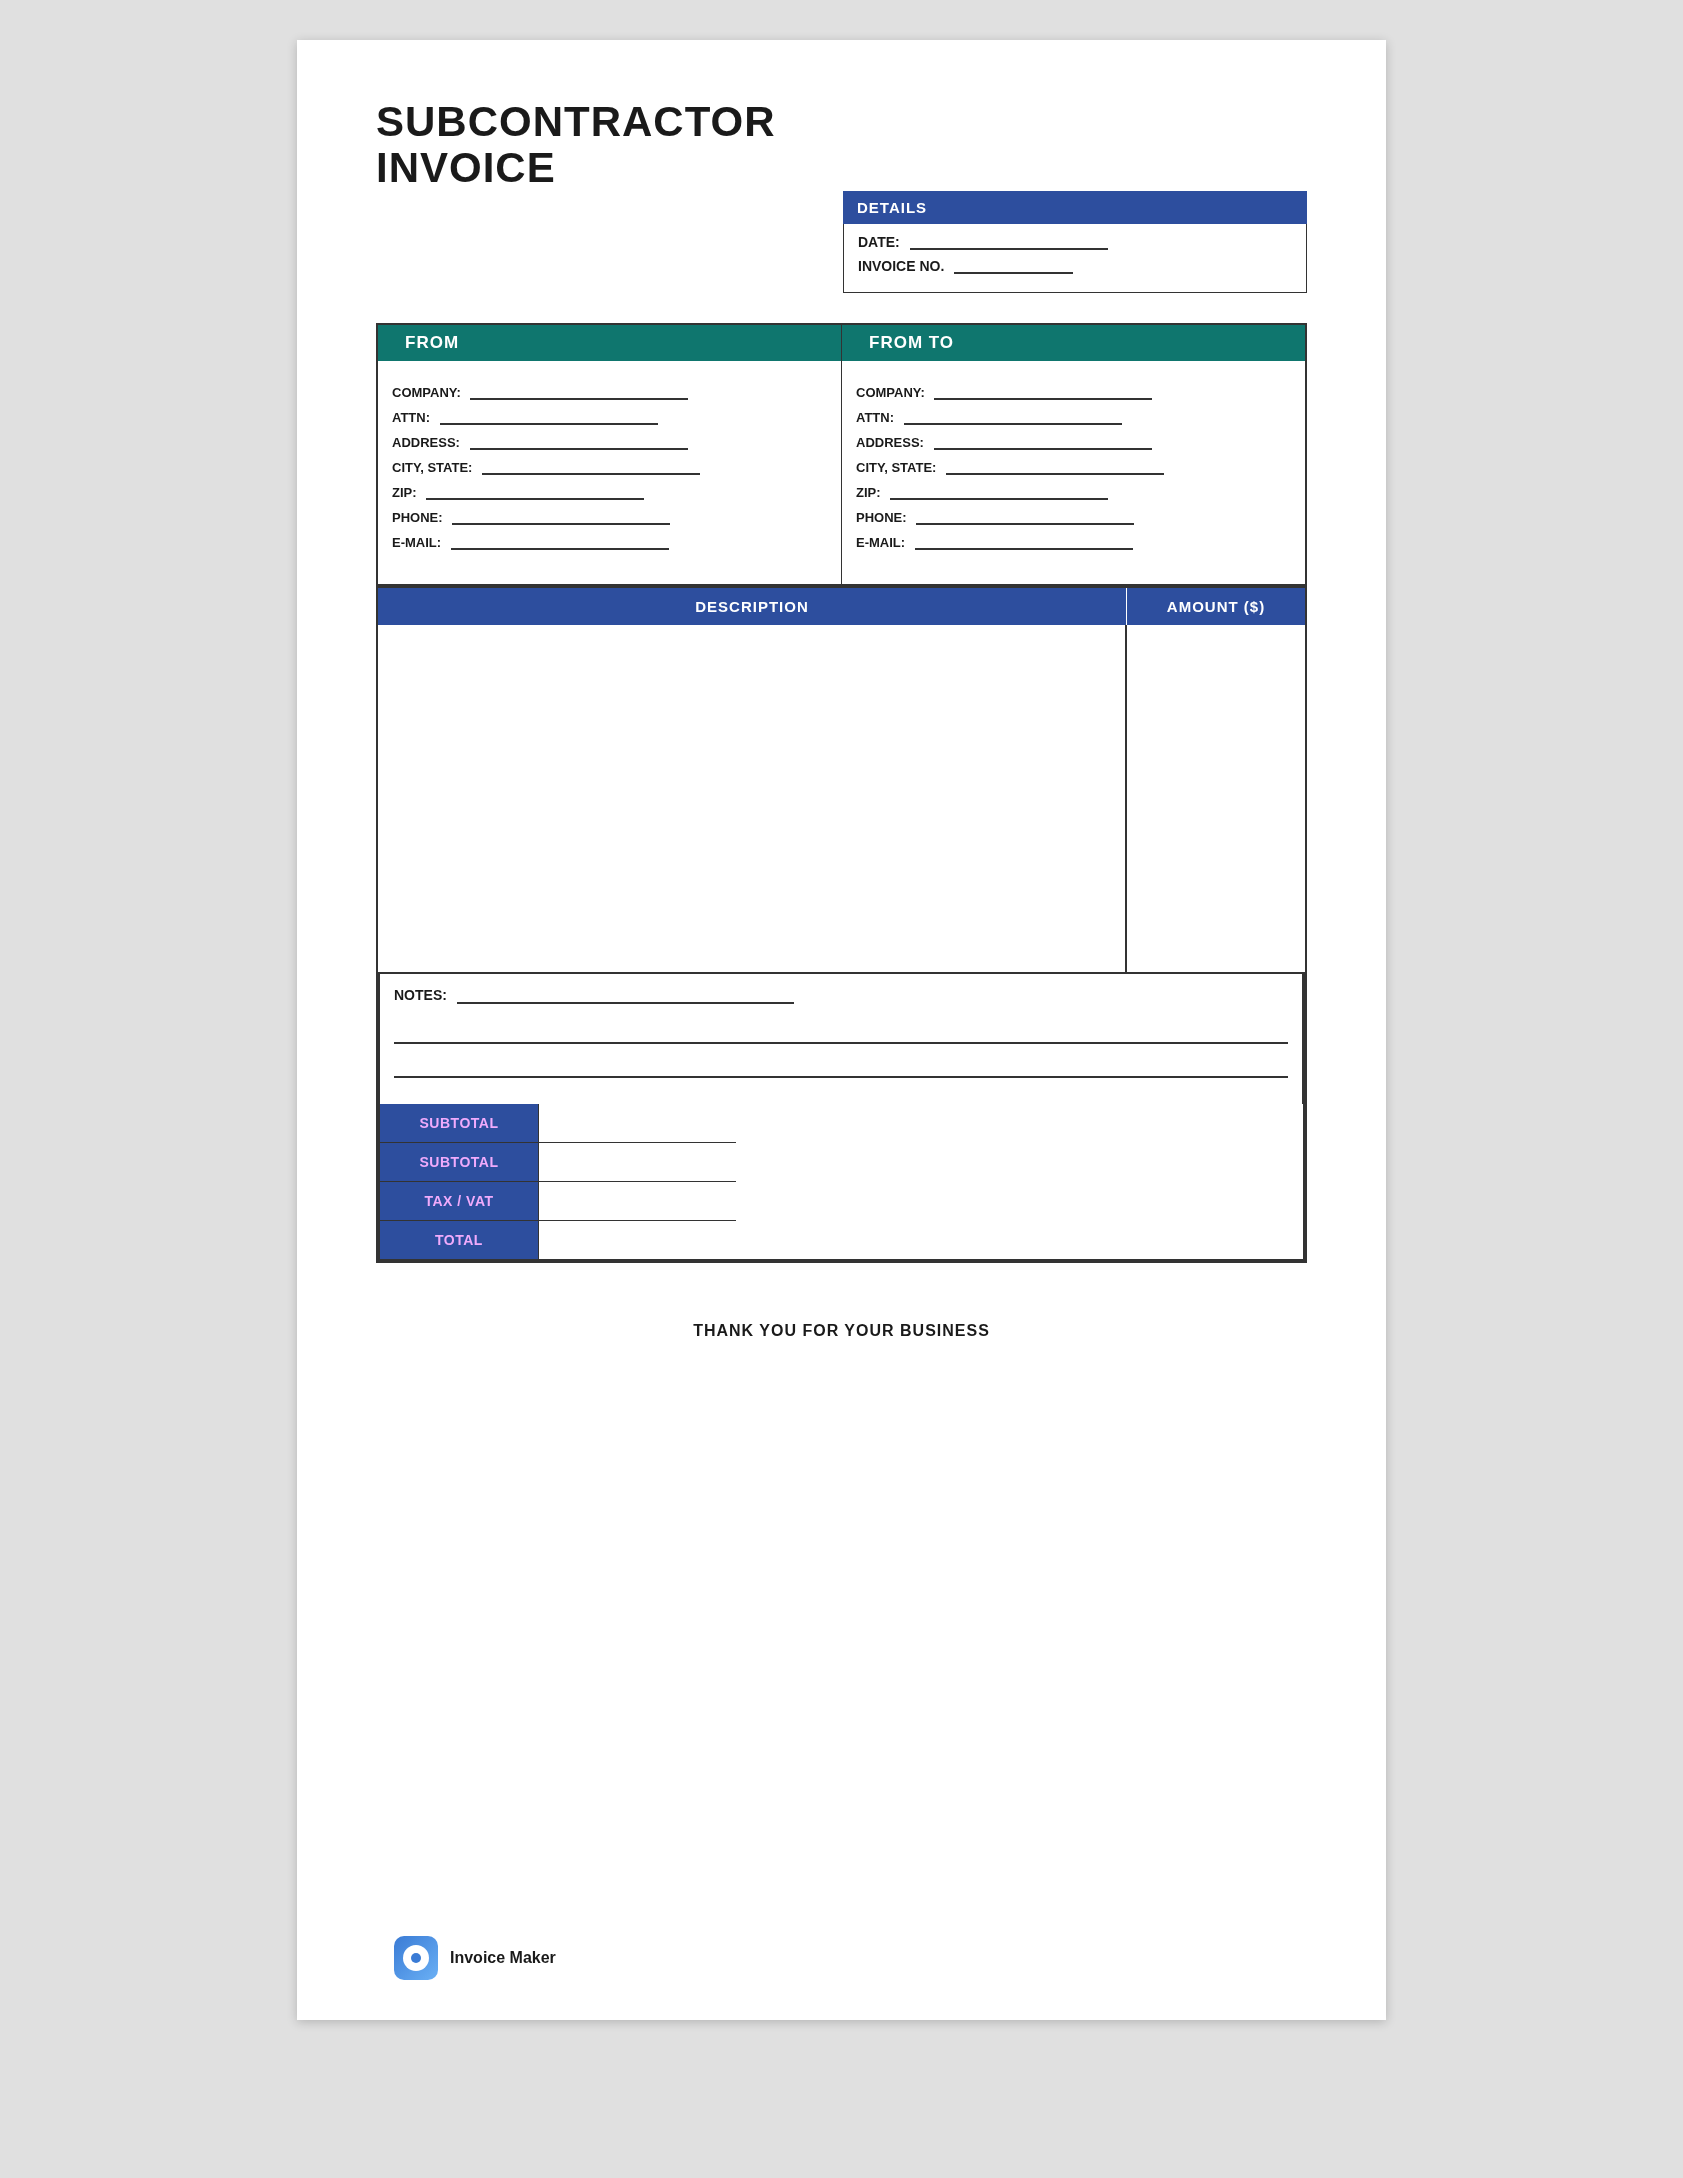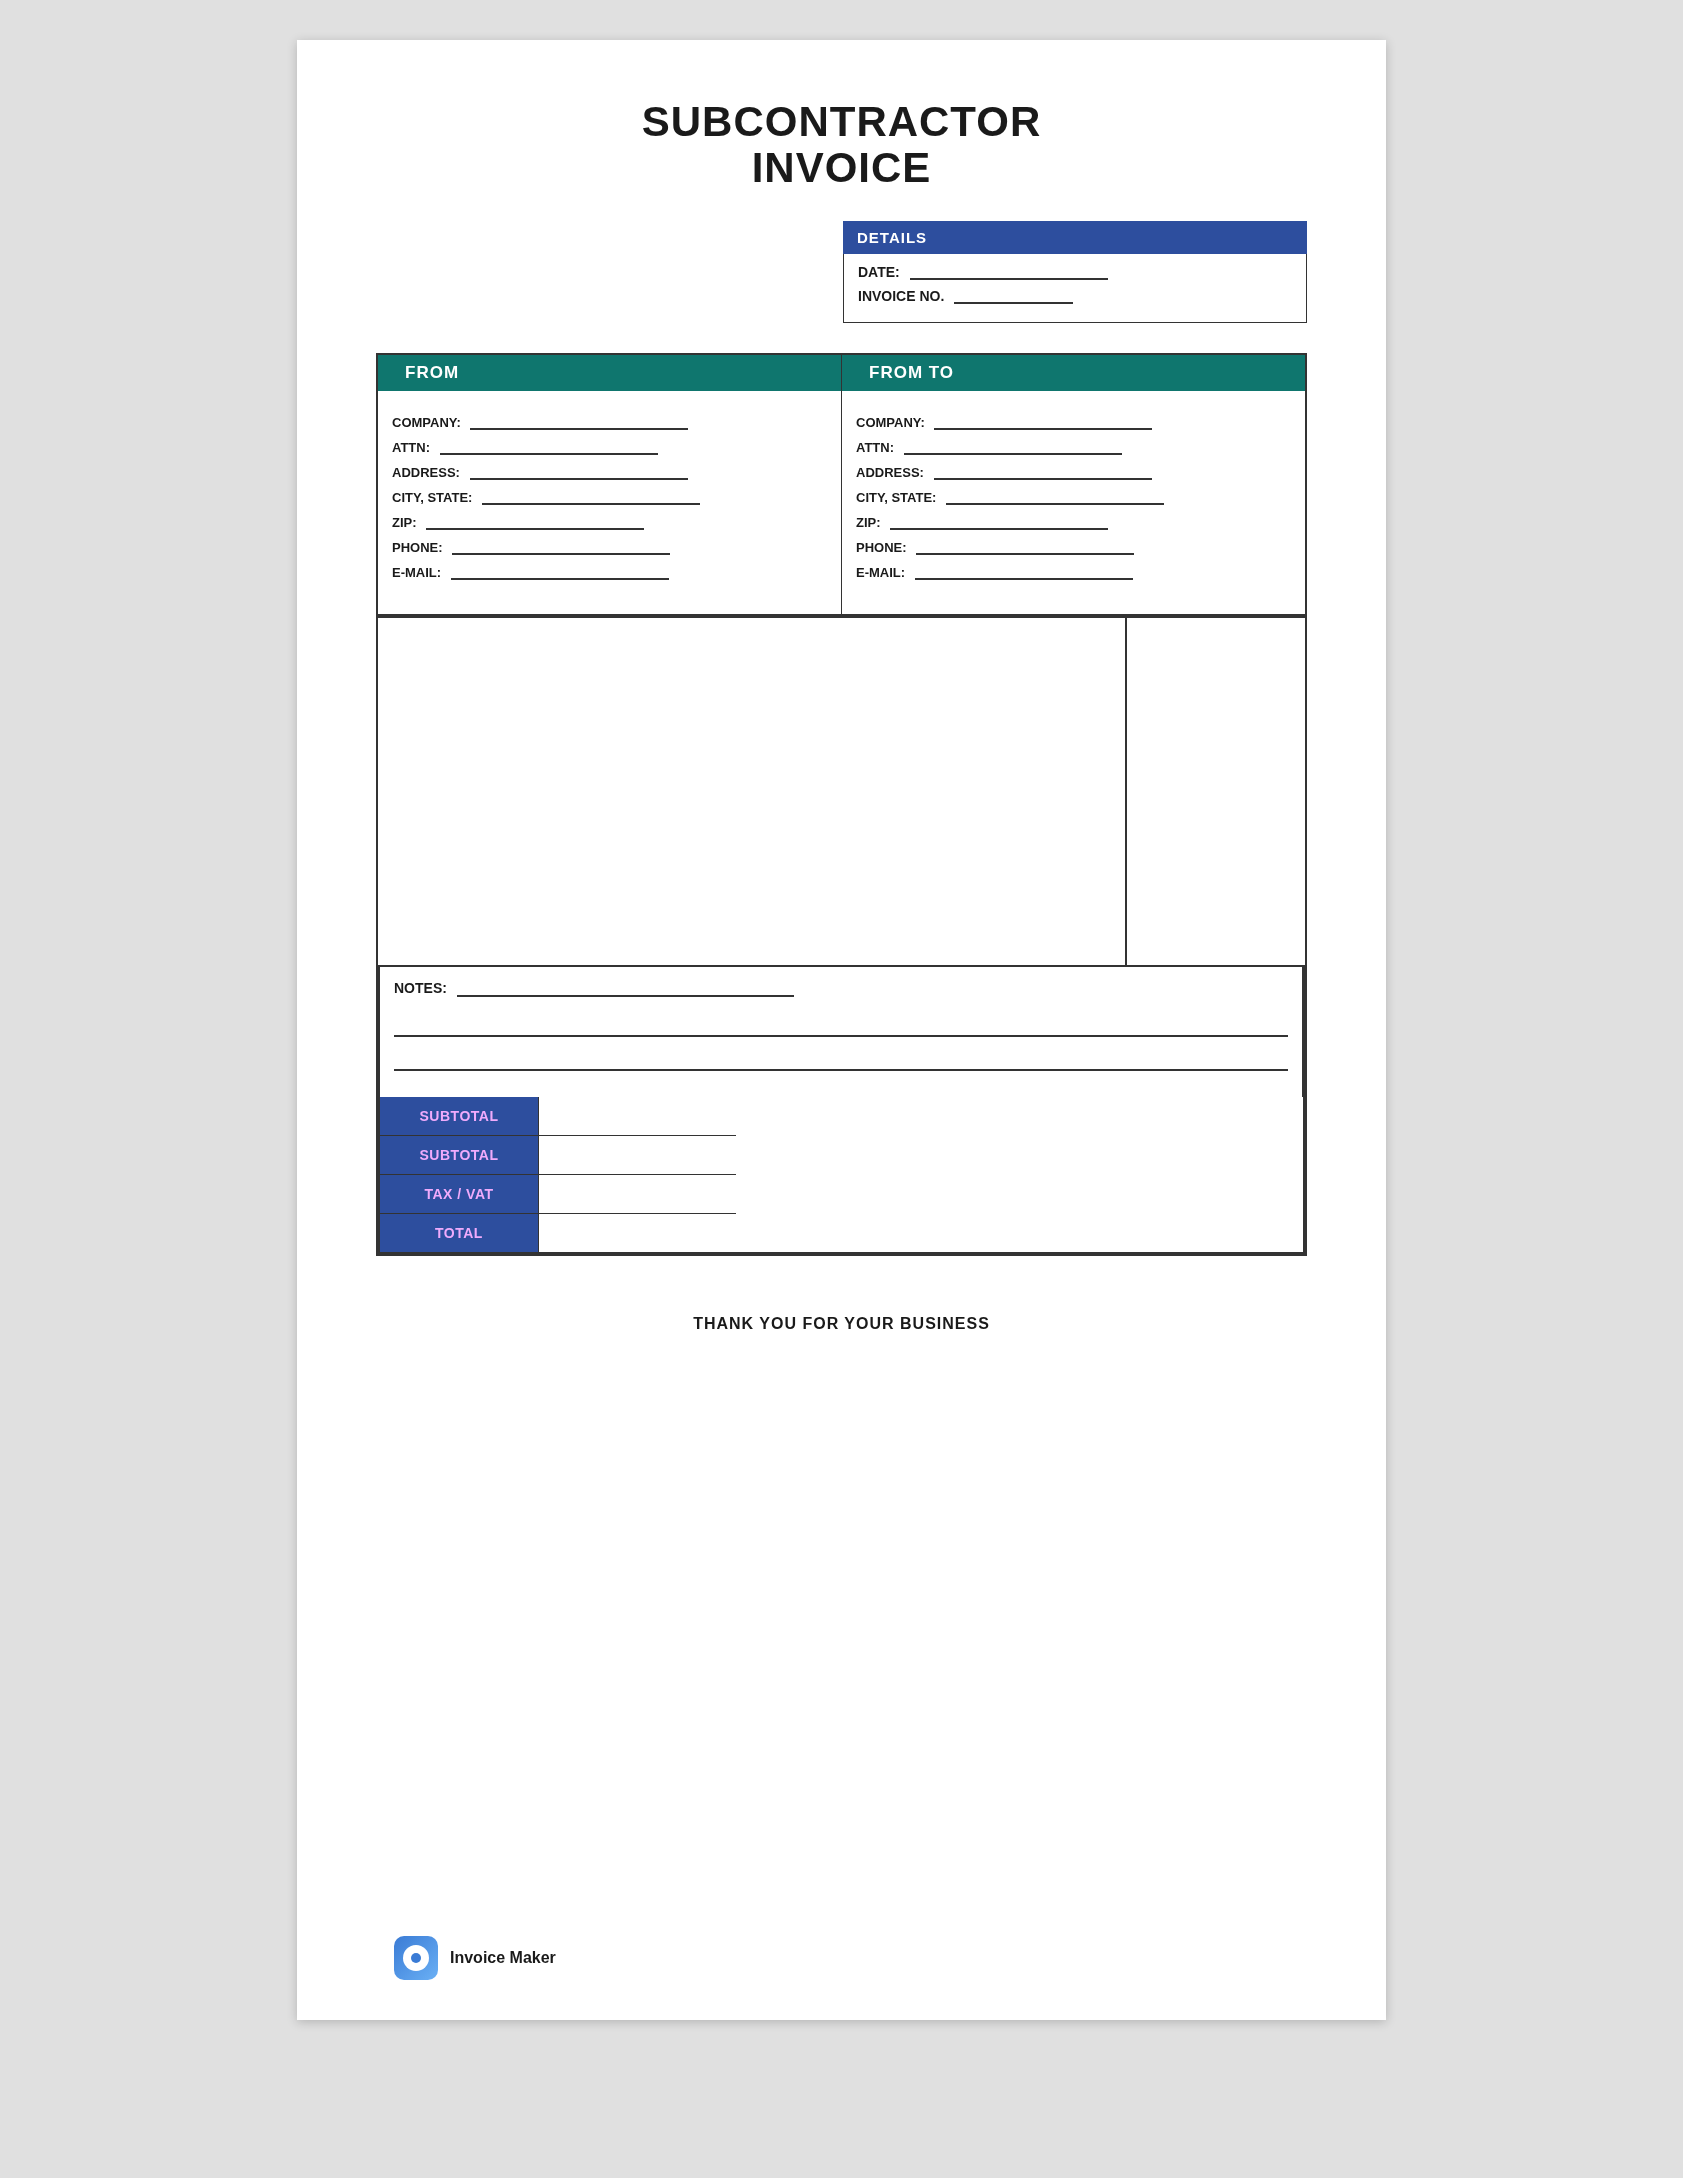--- a/index.html
+++ b/index.html
@@ -22,22 +22,21 @@
       min-height: 1980px;
       background: #ffffff;
       margin: 40px auto;
       padding: 59px 79px;
       position: relative;
       box-shadow: 0 2px 10px rgba(0,0,0,0.2);
     }
 
     
     .invoice-title {
-      text-align: center;
-      margin-bottom: 30px;
+      text-align: left;
     }
     .invoice-title h1 {
       font-size: 42px;
       font-weight: 900;
       color: #1a1a1a;
       line-height: 1.1;
       letter-spacing: 1px;
     }
 
     
@@ -401,20 +400,24 @@
         </div>
         <div class="field-row">
           <span>E-MAIL:</span>
           <span class="field-line"></span>
         </div>
       </div>
     </div>
   </div>
 
   <div class="table-wrapper">
+    <div class="table-header-row">
+      <div class="th-description">DESCRIPTION</div>
+      <div class="th-amount">AMOUNT ($)</div>
+    </div>
     <div class="table-body-row">
       <div class="td-description"></div>
       <div class="td-amount"></div>
     </div>
   </div>
 
   <div class="bottom-border">
     <div class="totals-notes-row">
 
       <div class="notes-col">

